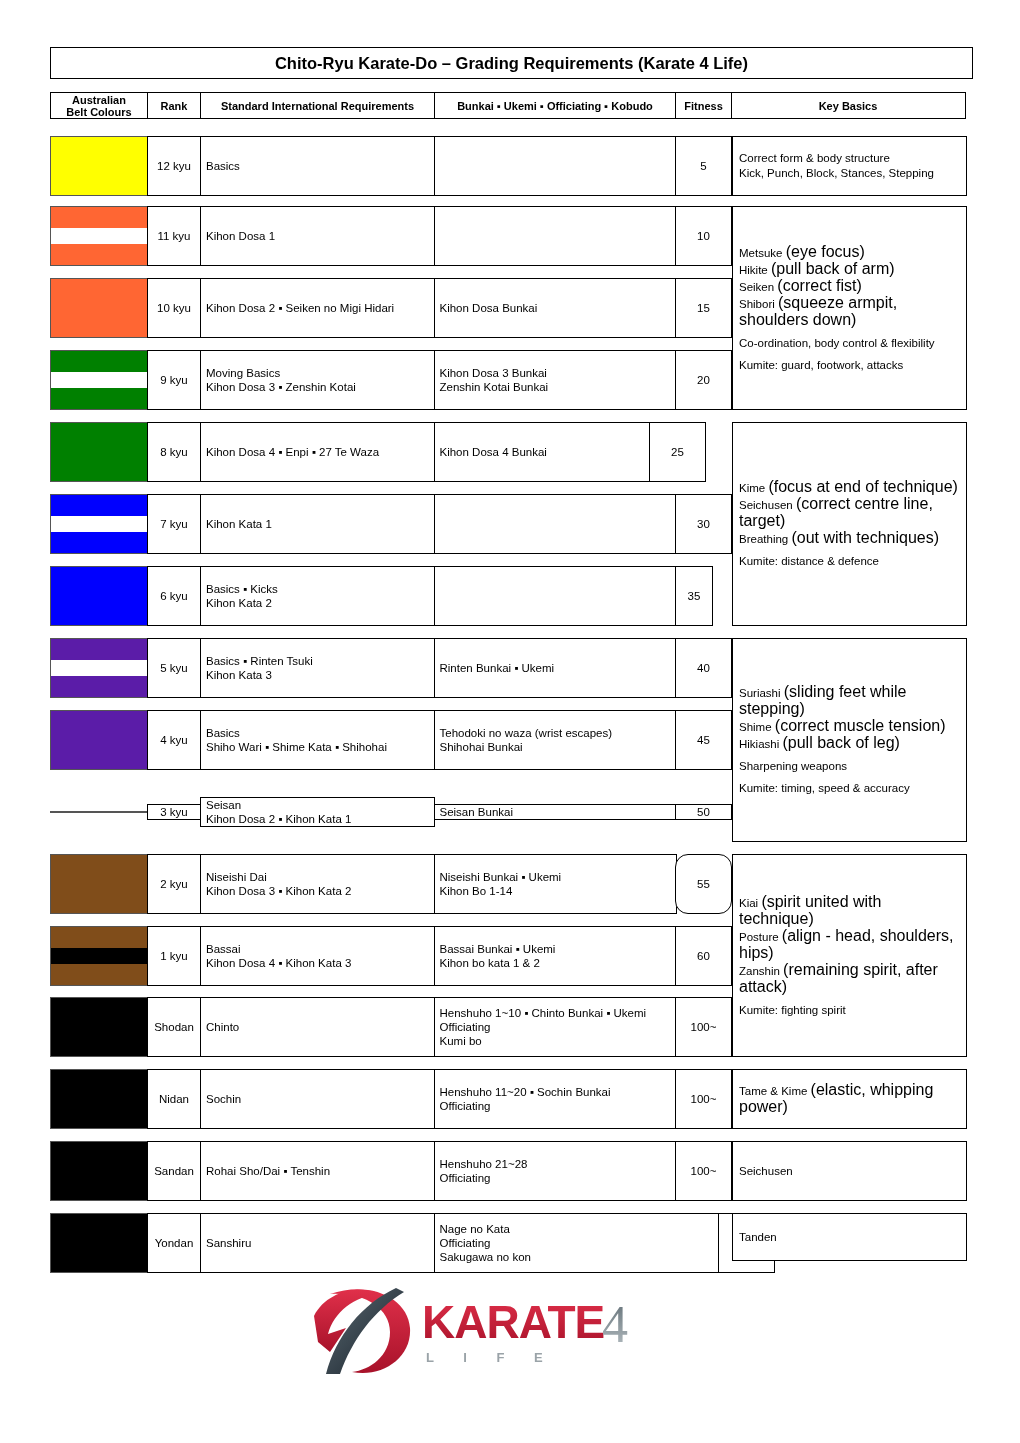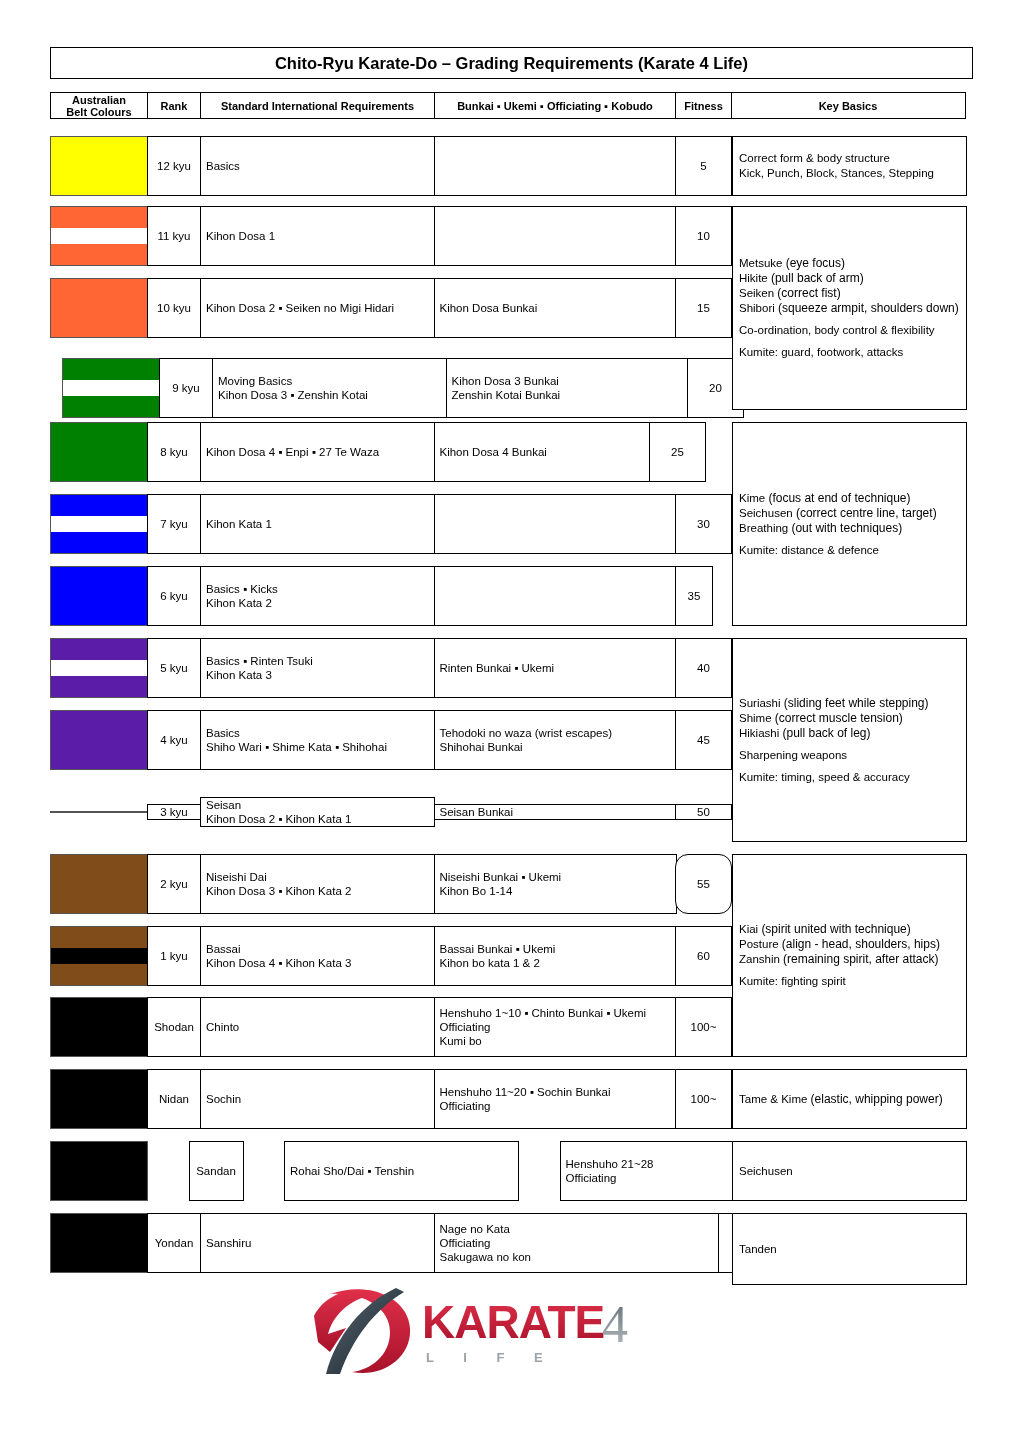--- a/index.html
+++ b/index.html
@@ -73,21 +73,21 @@
     box-sizing:border-box;
     background:#fff;
     padding:0 6px;
     display:flex;
     align-items:center;
     font-size:11.5px;
     line-height:15px;
     overflow:hidden;
   }
   .kb .kbtxt{white-space:pre-line;}
-  .kb .sm{font-size:12px;}
+  .kb .sm{font-size:16px;}
 
   
   .logo{
     position:absolute;left:300px;top:1282px;width:360px;height:105px;
   }
   .logo svg{display:block;}
 </style>
 </head>
 <body>
 
@@ -170,21 +170,21 @@
         <div class="cell " style="width: 235px;">
           <span class="txt">Kihon Dosa 2 ▪ Seiken no Migi Hidari</span>
         </div>
         <div class="cell " style="width: 243px;">
           <span class="txt">Kihon Dosa Bunkai</span>
         </div>
         <div class="cell fitness" style="width: 57px;">
           <span class="txt">15</span>
         </div>
       </div>
-      <div class="row" style="top: 358px; margin-left: 12px;">
+      <div class="row" style="top: 350px;">
         <div class="cell belt" style="width: 98px;">
           <div class="belt-swatch">
             <div class="stripe" style="background: rgb(0, 128, 0); height: 36%;"></div>
             <div class="stripe" style="background: rgb(255, 255, 255); height: 28%;"></div>
             <div class="stripe" style="background: rgb(0, 128, 0); height: 36%;"></div>
           </div>
         </div>
         <div class="cell rank" style="width: 55px;">
           <span class="txt">9 kyu</span>
         </div>
@@ -403,21 +403,21 @@
           <span class="txt">Sochin</span>
         </div>
         <div class="cell " style="width: 243px;">
           <span class="txt">Henshuho 11~20 ▪ Sochin Bunkai
 Officiating</span>
         </div>
         <div class="cell fitness" style="width: 57px;">
           <span class="txt">100~</span>
         </div>
       </div>
-      <div class="row" style="top: 1141px; gap: 42px;">
+      <div class="row" style="top: 1141px;">
         <div class="cell belt" style="width: 98px;">
           <div class="belt-swatch">
             <div class="stripe" style="background: rgb(0, 0, 0); height: 100%;"></div>
           </div>
         </div>
         <div class="cell rank" style="width: 55px;">
           <span class="txt">Sandan</span>
         </div>
         <div class="cell " style="width: 235px;">
           <span class="txt">Rohai Sho/Dai ▪ Tenshin</span>
@@ -467,21 +467,21 @@
       </div>
       <div class="kb" style="left: 682px; top: 854px; width: 235px; height: 203px;">
         <div class="kbtxt"><div><span>Kiai </span><span class="sm">(spirit united with technique)</span></div><div><span>Posture </span><span class="sm">(align - head, shoulders, hips)</span></div><div><span>Zanshin </span><span class="sm">(remaining spirit, after attack)</span></div><div style="height: 7px; line-height: 7px;">&nbsp;</div><div><span>Kumite: fighting spirit</span></div></div>
       </div>
       <div class="kb" style="left: 682px; top: 1069px; width: 235px; height: 60px;">
         <div class="kbtxt"><div><span>Tame &amp; Kime </span><span class="sm">(elastic, whipping power)</span></div></div>
       </div>
       <div class="kb" style="left: 682px; top: 1141px; width: 235px; height: 60px;">
         <div class="kbtxt"><div><span>Seichusen</span></div></div>
       </div>
-      <div class="kb" style="left: 682px; top: 1213px; width: 235px; height: 72px;">
+      <div class="kb" style="left: 682px; top: 1213px; width: 235px; height: 48px;">
         <div class="kbtxt"><div><span>Tanden</span></div></div>
       </div>
     </div>
 
   <div class="logo">
     <svg width="360" height="105" viewBox="0 0 360 105" xmlns="http://www.w3.org/2000/svg">
       <defs>
         <linearGradient id="gred" x1="0" y1="0" x2="0" y2="1">
           <stop offset="0" stop-color="#E0304A"></stop>
           <stop offset="1" stop-color="#A8122A"></stop>

